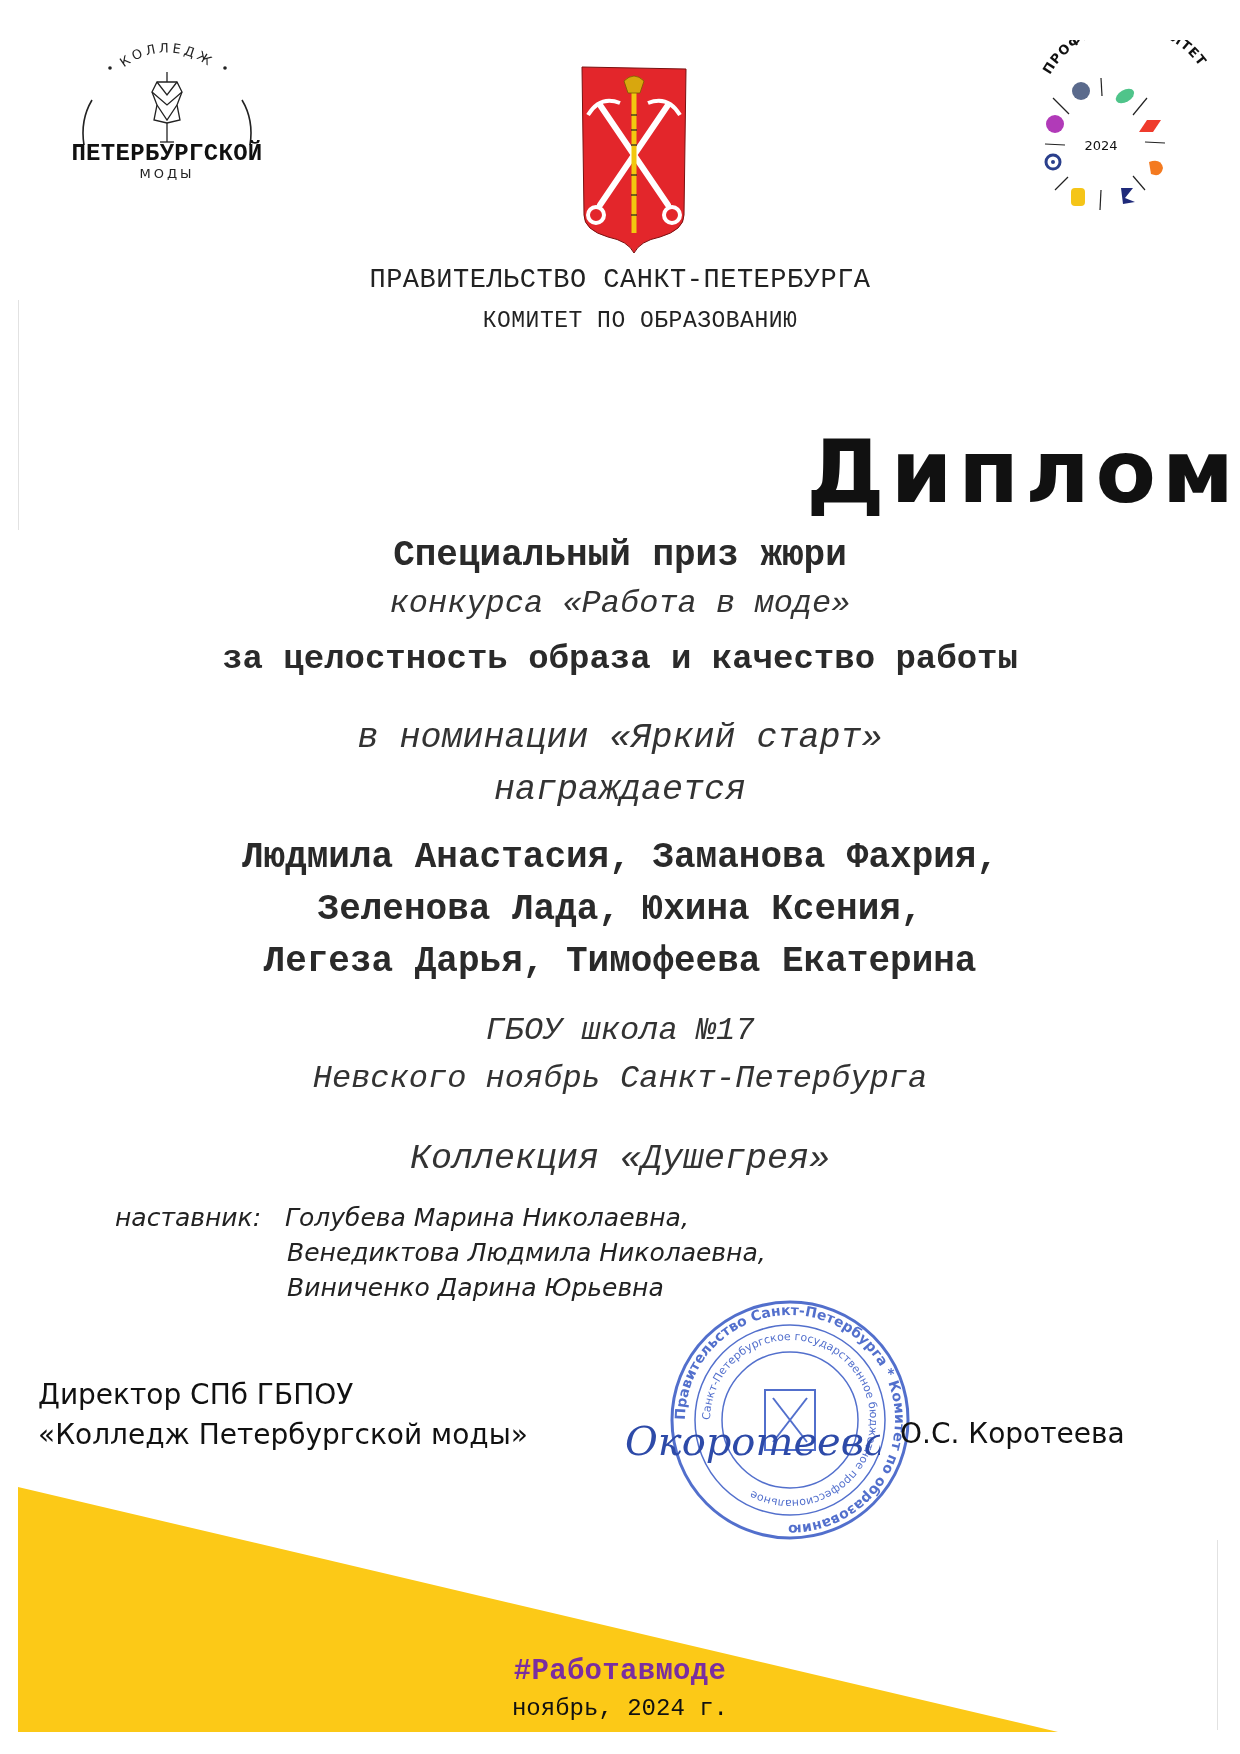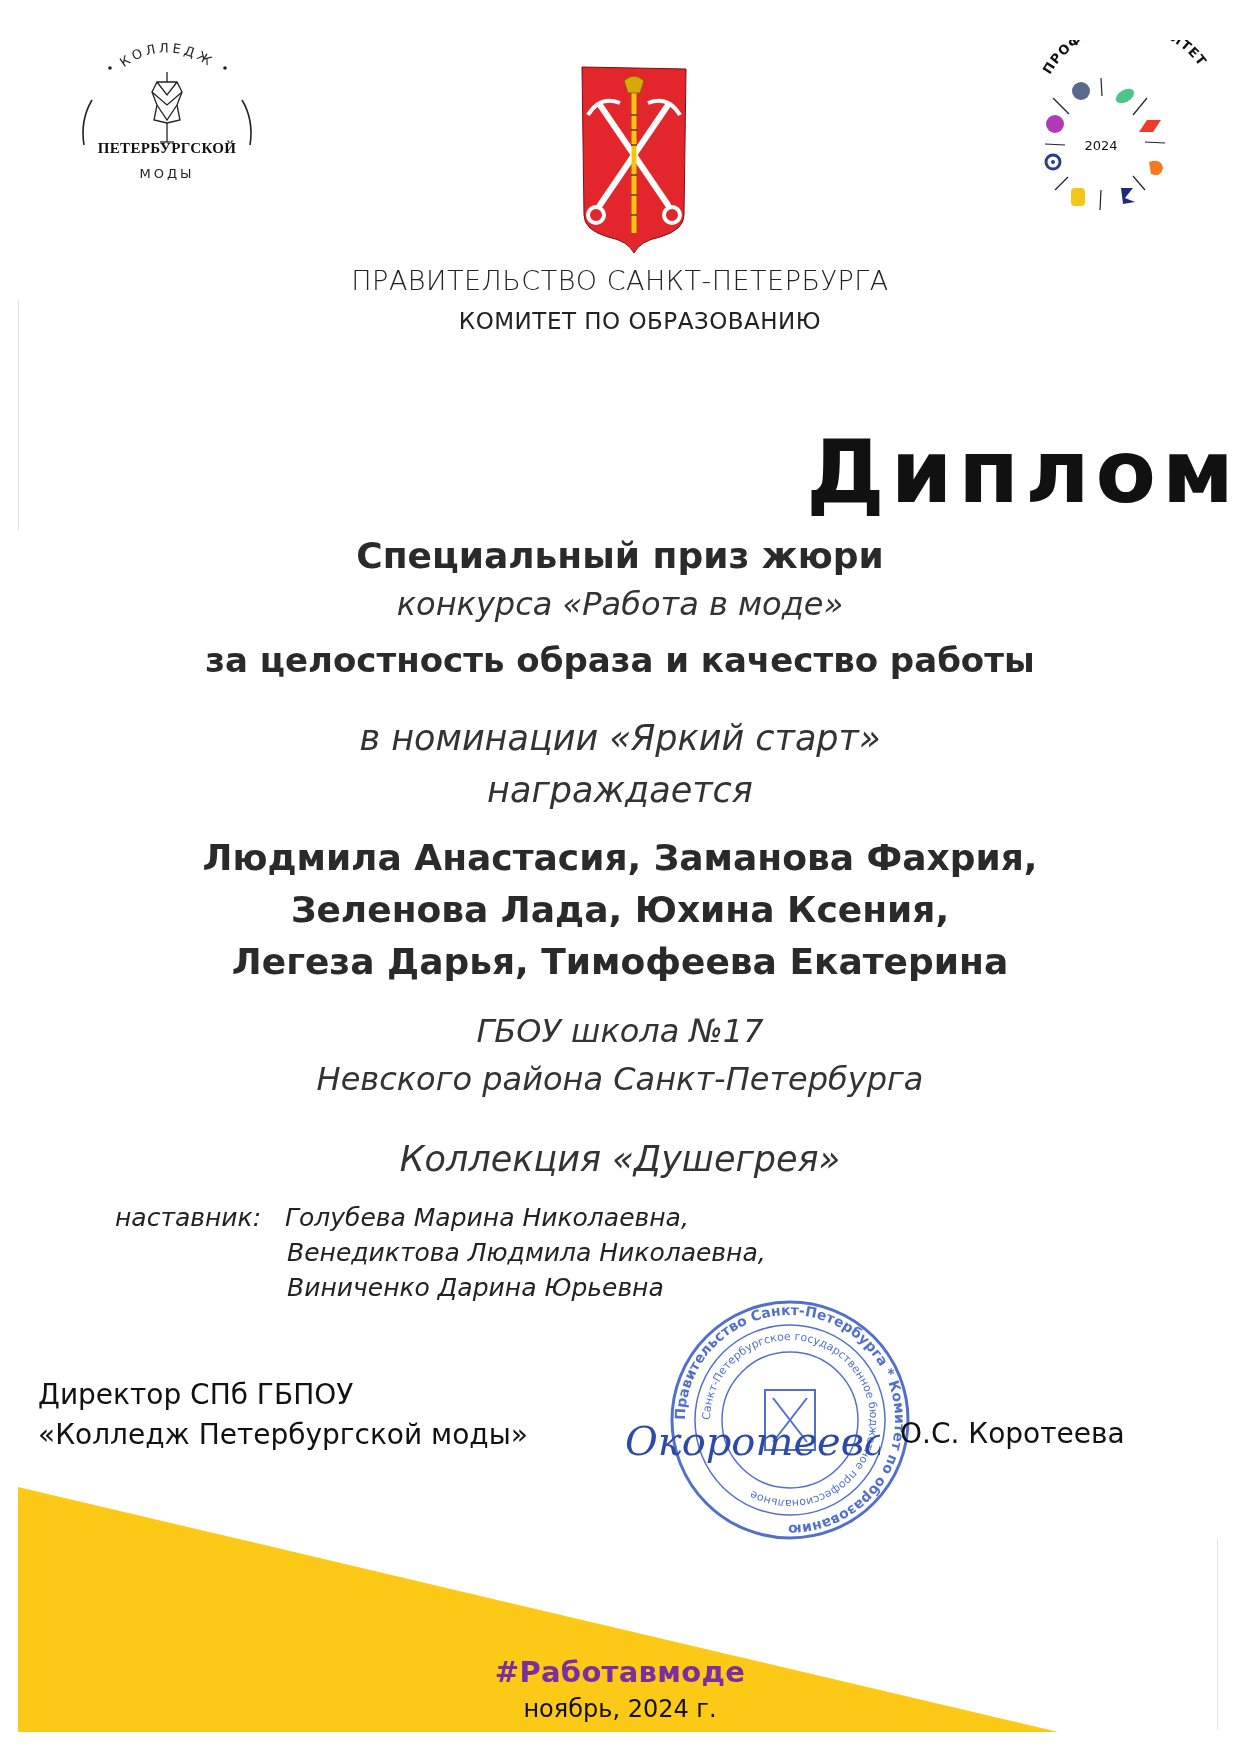--- a/index.html
+++ b/index.html
@@ -1,28 +1,28 @@
 <!DOCTYPE html>
 <html><head>
 <meta charset="utf-8">
 <style>
   html, body { margin: 0; padding: 0; background: #ffffff; }
   body { width: 1240px; height: 1754px; position: relative; overflow: hidden;
          font-family: "DejaVu Sans", sans-serif; color: #1a1a1a; }
   .abs { position: absolute; }
-  .center { left: 0; width: 1240px; text-align: center; }
+  .center { left: 0; width: 1240px; text-align: center; font-family: Liberation Mono, monospace; }
 
   .scan-line-left { left: 18px; top: 300px; width: 1px; height: 230px; background: #e2e2e2; }
   .scan-line-right { left: 1217px; top: 1540px; width: 1px; height: 190px; background: #e2e2e2; }
 
   
   .college-logo { left: 62px; top: 20px; width: 210px; height: 170px; }
   .college-logo .arc-text { font-size: 13px; letter-spacing: 3px; fill: #222; }
   .college-name { left: 62px; top: 140px; width: 210px; text-align: center;
-                  font-family: Liberation Serif, serif; font-weight: bold; font-size: 15px; color: #111; letter-spacing: 0.3px; }
+                  font-family: Liberation Mono, monospace; font-weight: bold; font-size: 24px; color: #111; letter-spacing: 0.3px; }
   .college-sub { left: 62px; top: 166px; width: 210px; text-align: center;
                  font-size: 13px; letter-spacing: 3px; color: #222; }
 
   
   .coat { left: 580px; top: 65px; width: 108px; height: 190px; }
 
   
   .prof-logo { left: 1035px; top: 40px; width: 190px; height: 200px; }
 
   .gov1 { top: 265px; font-size: 27px; font-weight: 300; letter-spacing: 0.5px; color: #222; }
@@ -150,21 +150,21 @@
 <div class="abs center nomination">в номинации «Яркий старт»</div>
 <div class="abs center awarded">награждается</div>
 
 <div class="abs center names">
   <div>Людмила Анастасия, Заманова Фахрия,</div>
   <div>Зеленова Лада, Юхина Ксения,</div>
   <div>Легеза Дарья, Тимофеева Екатерина</div>
 </div>
 
 <div class="abs center school1">ГБОУ школа №17</div>
-<div class="abs center school2">Невского района Санкт-Петербурга</div>
+<div class="abs center school2">Невского ноябрь Санкт-Петербурга</div>
 <div class="abs center collection">Коллекция «Душегрея»</div>
 
 <div class="abs mentors">
   <div><span class="label">наставник:</span><span>Голубева Марина Николаевна,</span></div>
   <div class="indent">Венедиктова Людмила Николаевна,</div>
   <div class="indent">Виниченко Дарина Юрьевна</div>
 </div>
 
 <svg class="abs yellow" viewBox="0 0 1040 245" preserveAspectRatio="none">
   <polygon points="0,0 1040,245 0,245" fill="#fcc917"></polygon>

